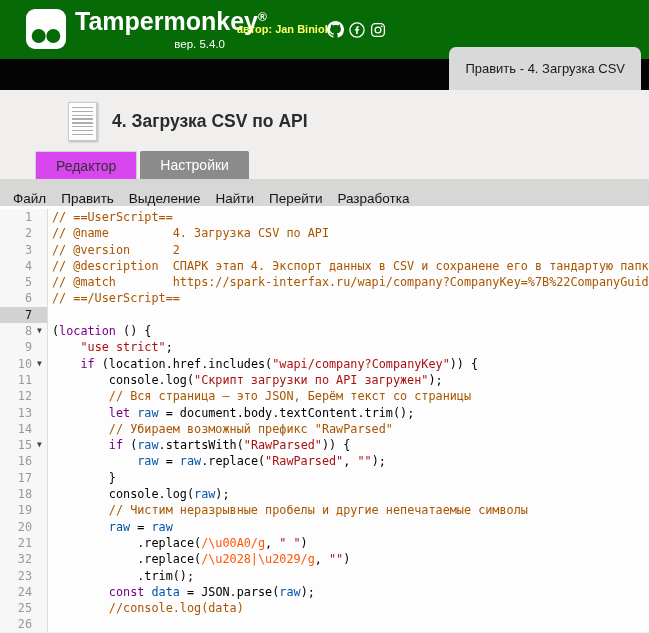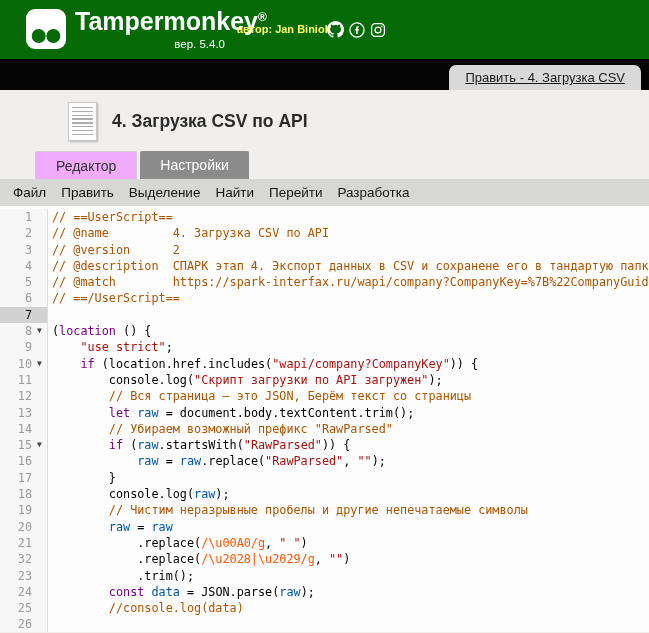--- a/index.html
+++ b/index.html
@@ -12,41 +12,41 @@
   .brand { position:absolute; left:75px; top:7px; color:#fff; font-size:25px; font-weight:bold; letter-spacing:0; }
   .brand sup { font-size:12px; }
   .version { position:absolute; left:67px; top:38px; width:158px; text-align:right;
              color:#fff; font-size:11.5px; }
   .author { position:absolute; left:237px; top:23px; color:#ffff66; font-size:11px; font-weight:bold; }
   .social { position:absolute; left:327px; top:21px; display:flex; gap:5px; align-items:center; }
   .social svg { display:block; }
 
   
   .black-bar { position:relative; height:31px; background:#040404; }
-  .window-tab { position:absolute; right:8px; bottom:0; height:25px; padding:0 16px;
+  .window-tab { position:absolute; right:8px; bottom:0; height:43px; padding:0 16px;
                 background:#d9d9d9; border-radius:7px 7px 0 0; display:flex; align-items:center;
-                font-size:13px; color:#1a1a1a;text-decoration:underline; }
+                font-size:13px; color:#1a1a1a; }
 
   
   .title-row { display:flex; align-items:center; padding:11px 0 0 68px; height:52px; }
   .script-icon { position:relative; width:29px; height:39px; background:#fdfdfd;
                  border:1px solid #c9c9c9; box-shadow:1px 1px 2px rgba(0,0,0,.25); }
   .script-icon .lines { position:absolute; left:3px; right:3px; top:4px; bottom:5px;
         background:repeating-linear-gradient(to bottom, #9a9a9a 0 1.4px, transparent 1.4px 3.8px); opacity:.8; }
   .page-title { margin-left:15px; font-size:17.5px; font-weight:bold; color:#2b2b2b; }
 
   
   .tab-strip { display:flex; gap:3px; align-items:flex-end; padding-left:35px; margin-top:9px; height:28px; }
   .tab { height:28px; padding:0 20px; display:flex; align-items:center; font-size:14px;
          border-radius:2px 2px 0 0; cursor:default; }
-  .tab.active { background:#f0abfc; color:#333; border:1px solid #cfcfcf; border-bottom:none; }
+  .tab.active { background:#d946ef; color:#333; border:1px solid #cfcfcf; border-bottom:none; }
   .tab.inactive { background:#8b8b8b; color:#fff; }
 
   
-  .menu-bar { height:27px; background:#d7d7d6; display:flex; align-items:center;
+  .menu-bar { height:27px; background:#d7d7d6; display:flex; align-items:flex-end;
               padding-left:13px; column-gap:15px; }
   .menu-item { font-size:13.5px; color:#141414; white-space:nowrap; }
 
   
   .editor { background:#fdfdfd; height:426px; overflow:hidden;
             font-family:"DejaVu Sans Mono", monospace; font-size:11.8px; padding-top:3px; }
   .cm-row { display:flex; height:16.3px; line-height:16.3px; white-space:pre; }
   .cm-gutter { flex:0 0 48px; width:48px; background:#f7f7f7; border-right:1px solid #ddd;
                display:flex; justify-content:flex-end; color:#999; }
   .cm-gutter.active { background:#d2d2d2; color:#111; }

